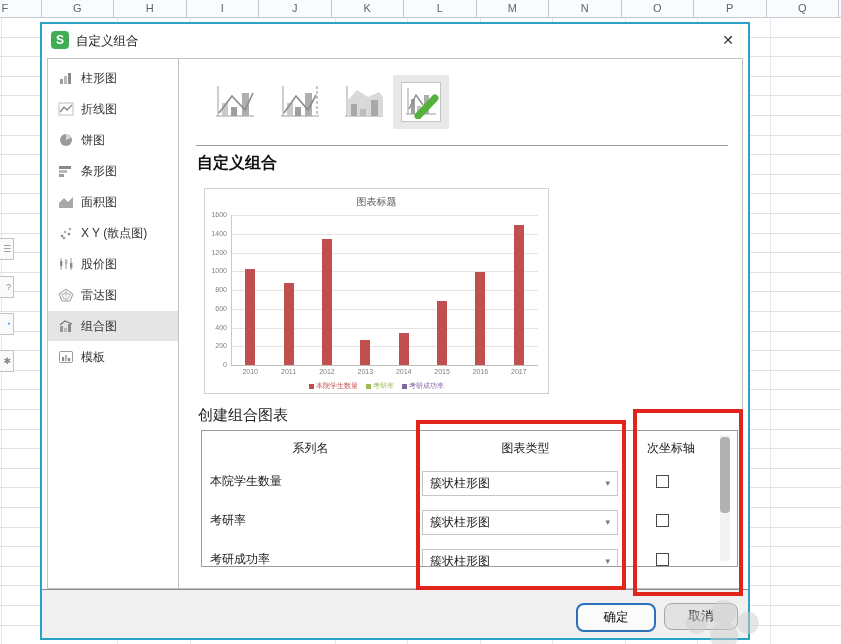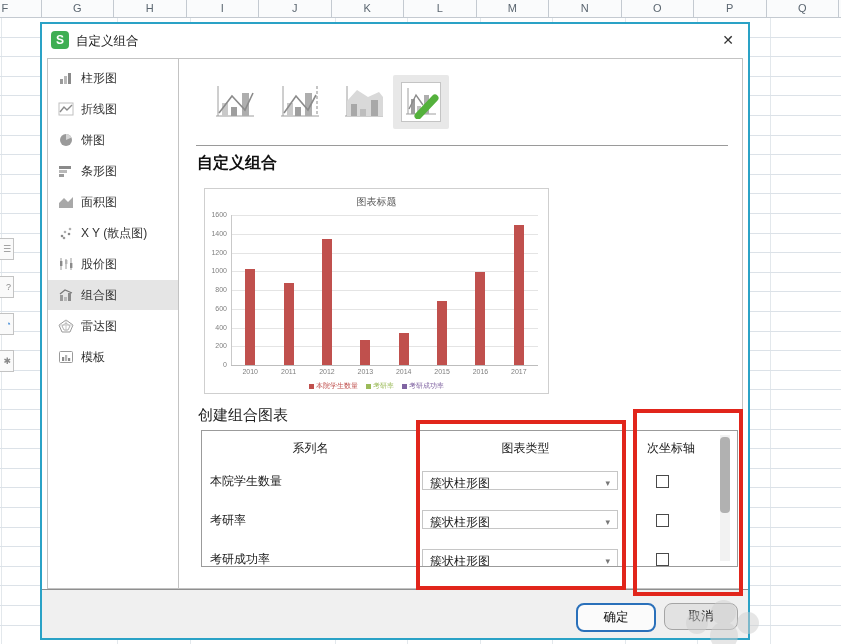--- a/index.html
+++ b/index.html
@@ -72,21 +72,21 @@
 
   
   .combo-table { position:absolute; left:21px; top:371px; width:537px; height:137px;
       border:1px solid #9b9b9b; overflow:hidden; background:#fff; }
   .tbl-header { position:absolute; top:0; left:0; right:0; height:31px; display:flex; }
   .th { font-size:12px; color:#222; text-align:center; line-height:34px; }
   .th.c1 { width:217px; } .th.c2 { width:213px; } .th.c3 { width:78px; }
   .trow { position:absolute; left:0; right:0; height:39px; }
   .trow .series-label { position:absolute; left:8px; top:0; height:39px; line-height:39px;
       font-size:12px; color:#222; }
-  .dropdown { position:absolute; left:220px; top:9px; width:196px; height:19px;
+  .dropdown { position:absolute; left:220px; top:9px; width:196px; height:25px;
       border:1px solid #c6c6c6; background:#fff; font-size:12px; color:#222;
       line-height:23px; padding-left:7px; }
   .dropdown .arrow { position:absolute; right:7px; top:0; font-size:9px; color:#777; line-height:23px; }
   .checkbox { position:absolute; left:454px; top:13px; width:13px; height:13px;
       border:1.5px solid #4a4a4a; background:#fff; }
   .tbl-scrollbar { position:absolute; right:7px; top:4px; width:10px; height:126px; background:#f2f2f2; }
   .tbl-thumb { width:10px; height:76px; margin-top:2px; background:#b1b1b1; border-radius:4px; }
 
   
   .footer { position:absolute; left:0; right:0; bottom:0; height:49px; background:#f0f0f0;
@@ -190,37 +190,37 @@
         <svg width="16" height="14" viewBox="0 0 16 14">
             <line x1="3" y1="1" x2="3" y2="13" stroke="#9a9a9a"></line>
             <rect x="2" y="4" width="2.4" height="5" fill="#8a8a8a"></rect>
             <line x1="8" y1="2" x2="8" y2="12" stroke="#9a9a9a"></line>
             <rect x="7" y="3" width="2.4" height="4" fill="#b5b5b5"></rect>
             <line x1="13" y1="1" x2="13" y2="13" stroke="#9a9a9a"></line>
             <rect x="12" y="6" width="2.4" height="5" fill="#8a8a8a"></rect>
           </svg>
         <span>股价图</span>
       </div>
+      <div class="side-item">
+        <svg width="16" height="14" viewBox="0 0 16 14">
+            <polygon points="8,1 15,6 12,13 4,13 1,6" fill="none" stroke="#9a9a9a"></polygon>
+            <polygon points="8,4 12,7 10,11 6,11 4,7" fill="none" stroke="#b0b0b0"></polygon>
+            <line x1="8" y1="1" x2="8" y2="13" stroke="#c6c6c6"></line>
+            <line x1="1" y1="6" x2="15" y2="6" stroke="#c6c6c6"></line>
+          </svg>
+        <span>雷达图</span>
+      </div>
       <div class="side-item selected">
         <svg width="16" height="14" viewBox="0 0 16 14">
             <rect x="2" y="7" width="3" height="6" fill="#9a9a9a"></rect>
             <rect x="6" y="9" width="3" height="4" fill="#b9b9b9"></rect>
             <rect x="10" y="5" width="3" height="8" fill="#8a8a8a"></rect>
             <polyline points="2,6 7,2 14,5" fill="none" stroke="#777" stroke-width="1.2"></polyline>
           </svg>
         <span>组合图</span>
-      </div>
-      <div class="side-item">
-        <svg width="16" height="14" viewBox="0 0 16 14">
-            <polygon points="8,1 15,6 12,13 4,13 1,6" fill="none" stroke="#9a9a9a"></polygon>
-            <polygon points="8,4 12,7 10,11 6,11 4,7" fill="none" stroke="#b0b0b0"></polygon>
-            <line x1="8" y1="1" x2="8" y2="13" stroke="#c6c6c6"></line>
-            <line x1="1" y1="6" x2="15" y2="6" stroke="#c6c6c6"></line>
-          </svg>
-        <span>雷达图</span>
       </div>
       <div class="side-item">
         <svg width="16" height="14" viewBox="0 0 16 14">
             <rect x="1.5" y="1.5" width="13" height="11" rx="1" fill="none" stroke="#9a9a9a"></rect>
             <rect x="4" y="7" width="2.2" height="4" fill="#8a8a8a"></rect>
             <rect x="7" y="5" width="2.2" height="6" fill="#b5b5b5"></rect>
             <rect x="10" y="8" width="2.2" height="3" fill="#8a8a8a"></rect>
           </svg>
         <span>模板</span>
       </div>

